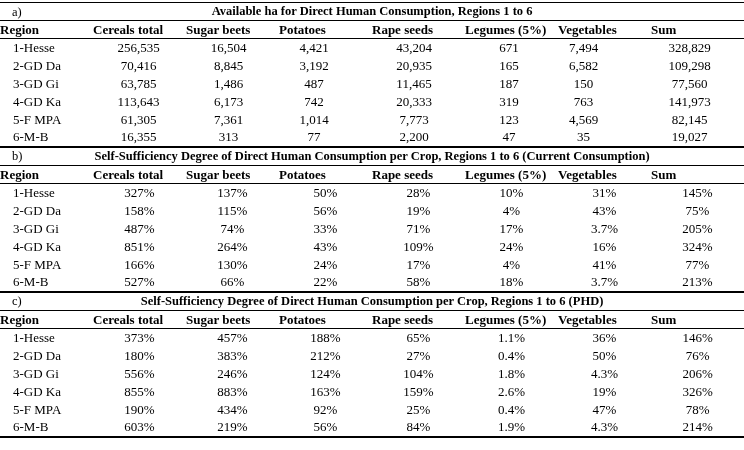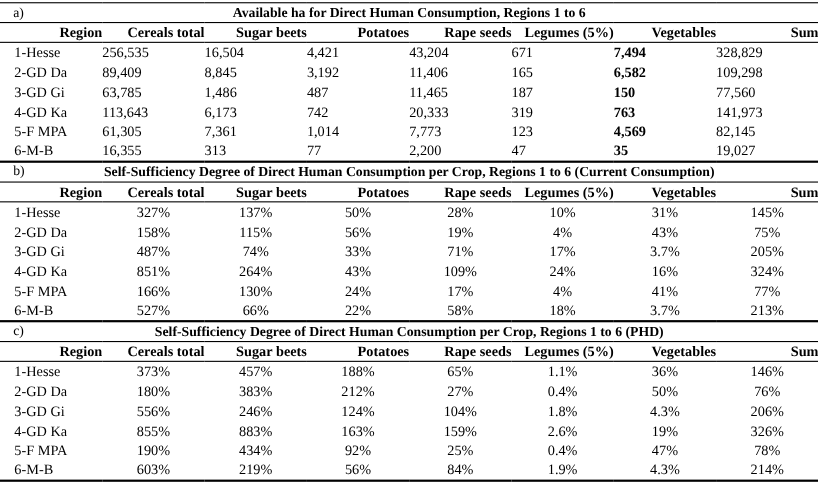--- a/index.html
+++ b/index.html
@@ -40,43 +40,43 @@
     transform: translateY(-50%);
     font-weight: normal;
     font-size: 12.5px;
   }
 
   tr.head-row th {
     height: 18px;
     padding: 0;
     font-weight: bold;
     font-size: 13px;
-    text-align: right;
+    text-align: left;
     border-bottom: 1.8px solid #000;
     white-space: nowrap;
     overflow: hidden;
   }
 
   tbody td {
     height: 18px;
     padding: 0;
     font-size: 13px;
     white-space: nowrap;
     overflow: hidden;
   }
   tbody td:first-child { text-align: left; padding-left: 13px; margin-top: 48px; }
 
   
-  .align-right tbody td { text-align: left; }
+  .align-right tbody td { text-align: center; }
   .align-right tbody td:nth-child(2) { padding-right: 2px; }
   .align-right tbody td:nth-child(3) { padding-right: 8px; }
   .align-right tbody td:nth-child(4) { padding-right: 23px; }
   .align-right tbody td:nth-child(5) { padding-right: 9px; }
   .align-right tbody td:nth-child(6) { padding-right: 5px; }
-  .align-right tbody td:nth-child(7) { padding-right: 42px; font-weight: bold; }
+  .align-right tbody td:nth-child(7) { padding-right: 42px; }
   .align-right tbody td:nth-child(8) { padding-right: 16px; }
   .align-right tbody td:first-child { text-align: left; padding-left: 13px; }
 
   
   .align-center tbody td { text-align: center; }
   .align-center tbody td:first-child { text-align: left; padding-left: 13px; }
 </style>
 </head>
 <body>
 
@@ -117,24 +117,24 @@
           <td>256,535</td>
           <td>16,504</td>
           <td>4,421</td>
           <td>43,204</td>
           <td>671</td>
           <td>7,494</td>
           <td>328,829</td>
         </tr>
         <tr>
           <td>2-GD Da</td>
-          <td>89,409</td>
+          <td>70,416</td>
           <td>8,845</td>
           <td>3,192</td>
-          <td>11,406</td>
+          <td>20,935</td>
           <td>165</td>
           <td>6,582</td>
           <td>109,298</td>
         </tr>
         <tr>
           <td>3-GD Gi</td>
           <td>63,785</td>
           <td>1,486</td>
           <td>487</td>
           <td>11,465</td>

